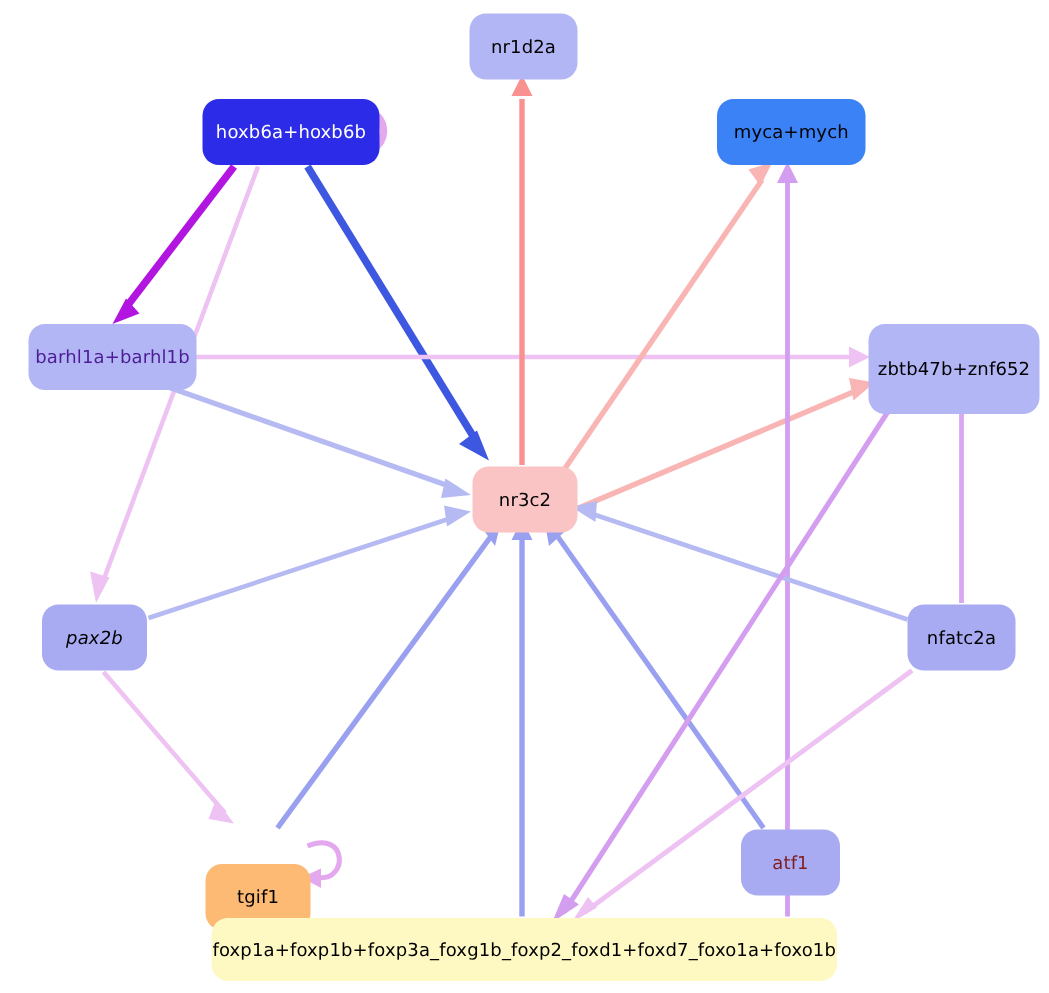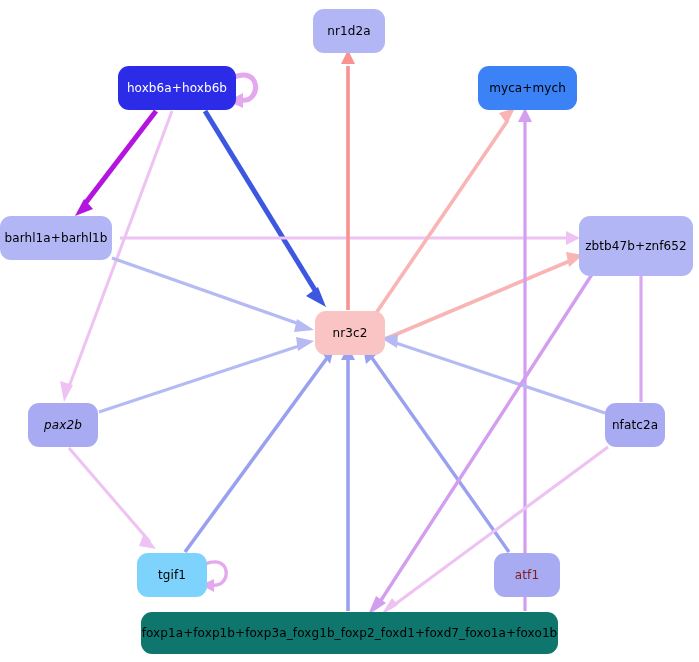--- a/index.html
+++ b/index.html
@@ -145,44 +145,44 @@
     <g>
       <line x1="600" y1="262" x2="376" y2="608" stroke="#d39df0" stroke-width="3.4"></line>
       <polygon points="386,603 368,615 376,596" fill="#d39df0"></polygon>
     </g>
 
   </svg>
 
   <div class="node" id="n-nr1d2a" style="left: 313px; top: 9px; width: 72px; height: 44px; background: rgb(179, 182, 245); color: rgb(0, 0, 0);">
     <span class="node-label">nr1d2a</span>
   </div>
-  <div class="node" id="n-hoxb6" style="left: 118px; top: 66px; width: 118px; height: 44px; background: rgb(44, 44, 232); color: rgb(255, 255, 255);">
+  <div class="node" id="n-hoxb6" style="left: 135px; top: 66px; width: 118px; height: 44px; background: rgb(44, 44, 232); color: rgb(255, 255, 255);">
     <span class="node-label">hoxb6a+hoxb6b</span>
   </div>
   <div class="node" id="n-myca" style="left: 478px; top: 66px; width: 99px; height: 44px; background: #3b82f6; color: rgb(0, 0, 0);">
     <span class="node-label">myca+mych</span>
   </div>
-  <div class="node" id="n-barhl1" style="left: 0; top: 216px; width: 112px; height: 44px; background: rgb(179, 182, 245); color: #000000;">
+  <div class="node" id="n-barhl1" style="left: 19px; top: 216px; width: 112px; height: 44px; background: rgb(179, 182, 245); color: #4c1d95;">
     <span class="node-label">barhl1a+barhl1b</span>
   </div>
   <div class="node" id="n-zbtb47b" style="left: 579px; top: 216px; width: 114px; height: 60px; background: rgb(179, 182, 245); color: rgb(0, 0, 0);">
     <span class="node-label">zbtb47b+znf652</span>
   </div>
   <div class="node" id="n-nr3c2" style="left: 315px; top: 311px; width: 70px; height: 44px; background: rgb(250, 196, 196); color: rgb(0, 0, 0); align-items: center;">
     <span class="node-label">nr3c2</span>
   </div>
   <div class="node" id="n-pax2b" style="left: 28px; top: 403px; width: 70px; height: 44px; background: rgb(168, 171, 242); color: rgb(0, 0, 0); font-style: italic;">
     <span class="node-label">pax2b</span>
   </div>
-  <div class="node" id="n-nfatc2a" style="left: 605px; top: 403px; width: 60px; height: 44px; background: rgb(168, 171, 242); color: rgb(0, 0, 0);">
+  <div class="node" id="n-nfatc2a" style="left: 605px; top: 403px; width: 72px; height: 44px; background: rgb(168, 171, 242); color: rgb(0, 0, 0);">
     <span class="node-label">nfatc2a</span>
   </div>
-  <div class="node" id="n-tgif1" style="left: 137px; top: 553px; width: 70px; height: 44px; background: #7dd3fc; color: rgb(0, 0, 0);">
+  <div class="node" id="n-tgif1" style="left: 137px; top: 576px; width: 70px; height: 44px; background: #fdba74; color: rgb(0, 0, 0);">
     <span class="node-label">tgif1</span>
   </div>
   <div class="node" id="n-atf1" style="left: 494px; top: 553px; width: 66px; height: 44px; background: rgb(168, 171, 242); color: #7f1d1d; align-items: center;">
     <span class="node-label">atf1</span>
   </div>
-  <div class="node" id="n-foxp" style="left: 141px; top: 612px; width: 417px; height: 42px; background: #0f766e; color: rgb(0, 0, 0);">
+  <div class="node" id="n-foxp" style="left: 141px; top: 612px; width: 417px; height: 42px; background: #fef9c3; color: rgb(0, 0, 0);">
     <span class="node-label">foxp1a+foxp1b+foxp3a_foxg1b_foxp2_foxd1+foxd7_foxo1a+foxo1b</span>
   </div>
 
 </div>
 
 </body></html>

